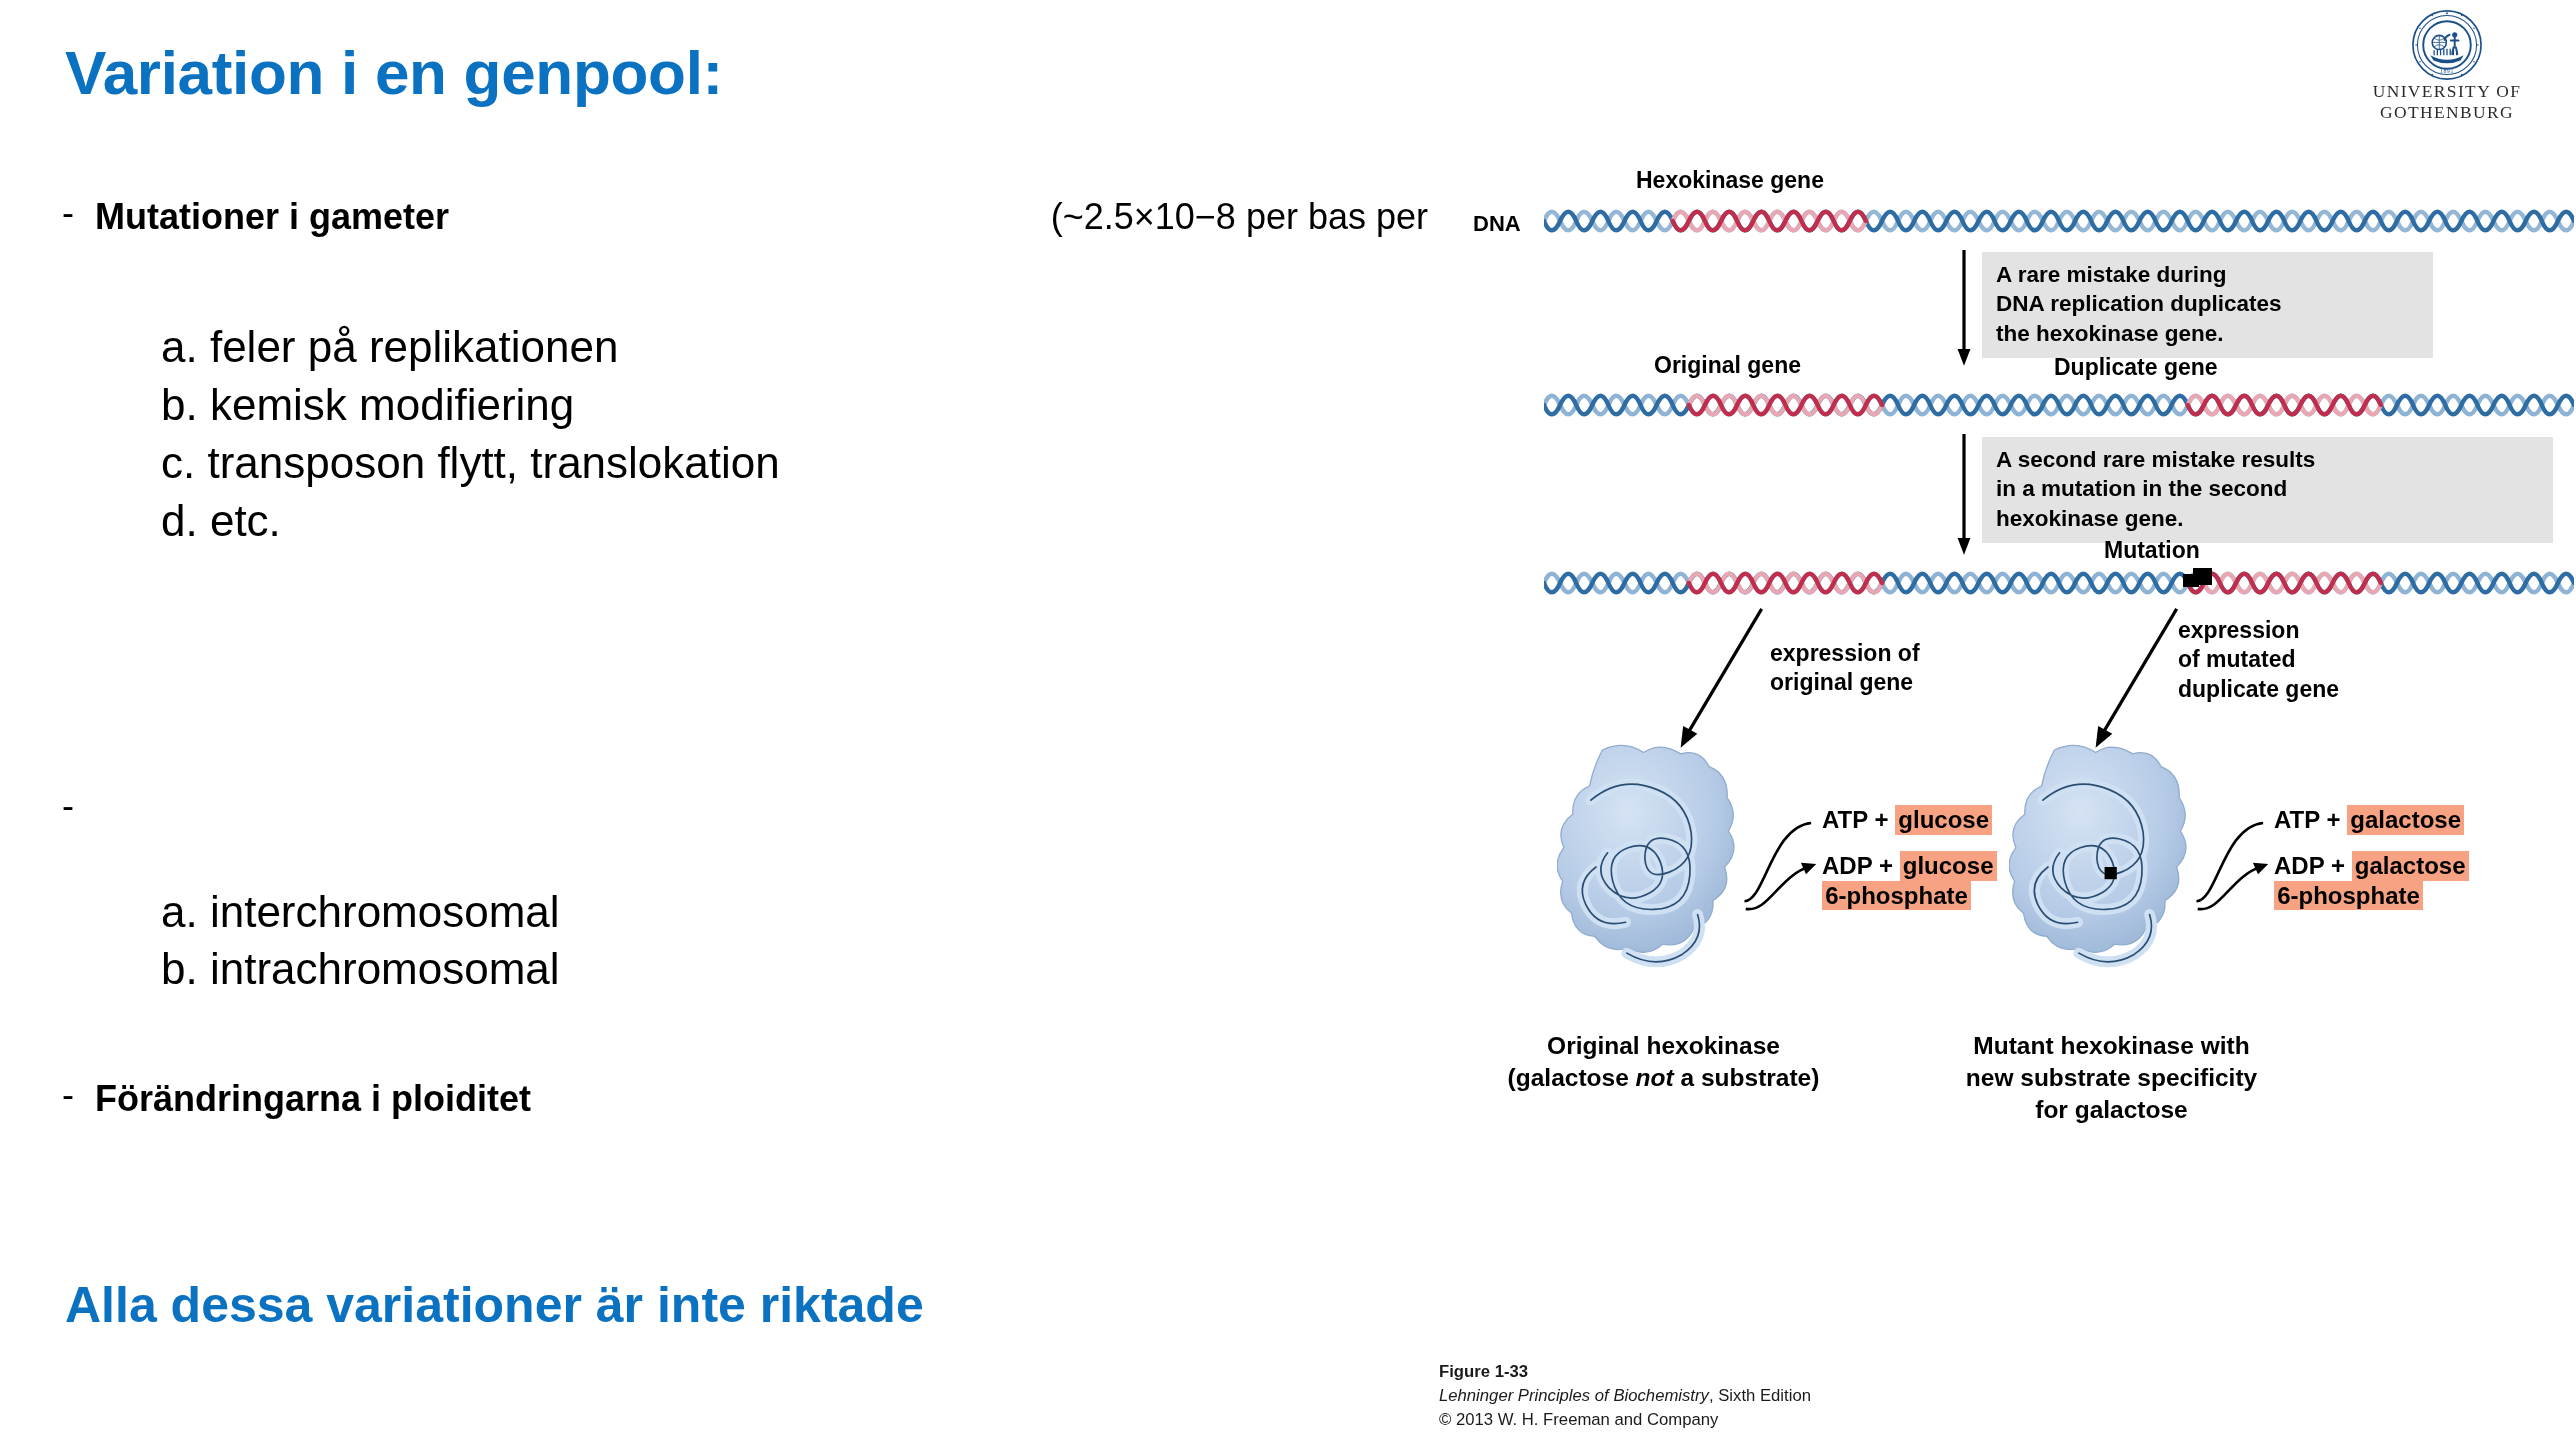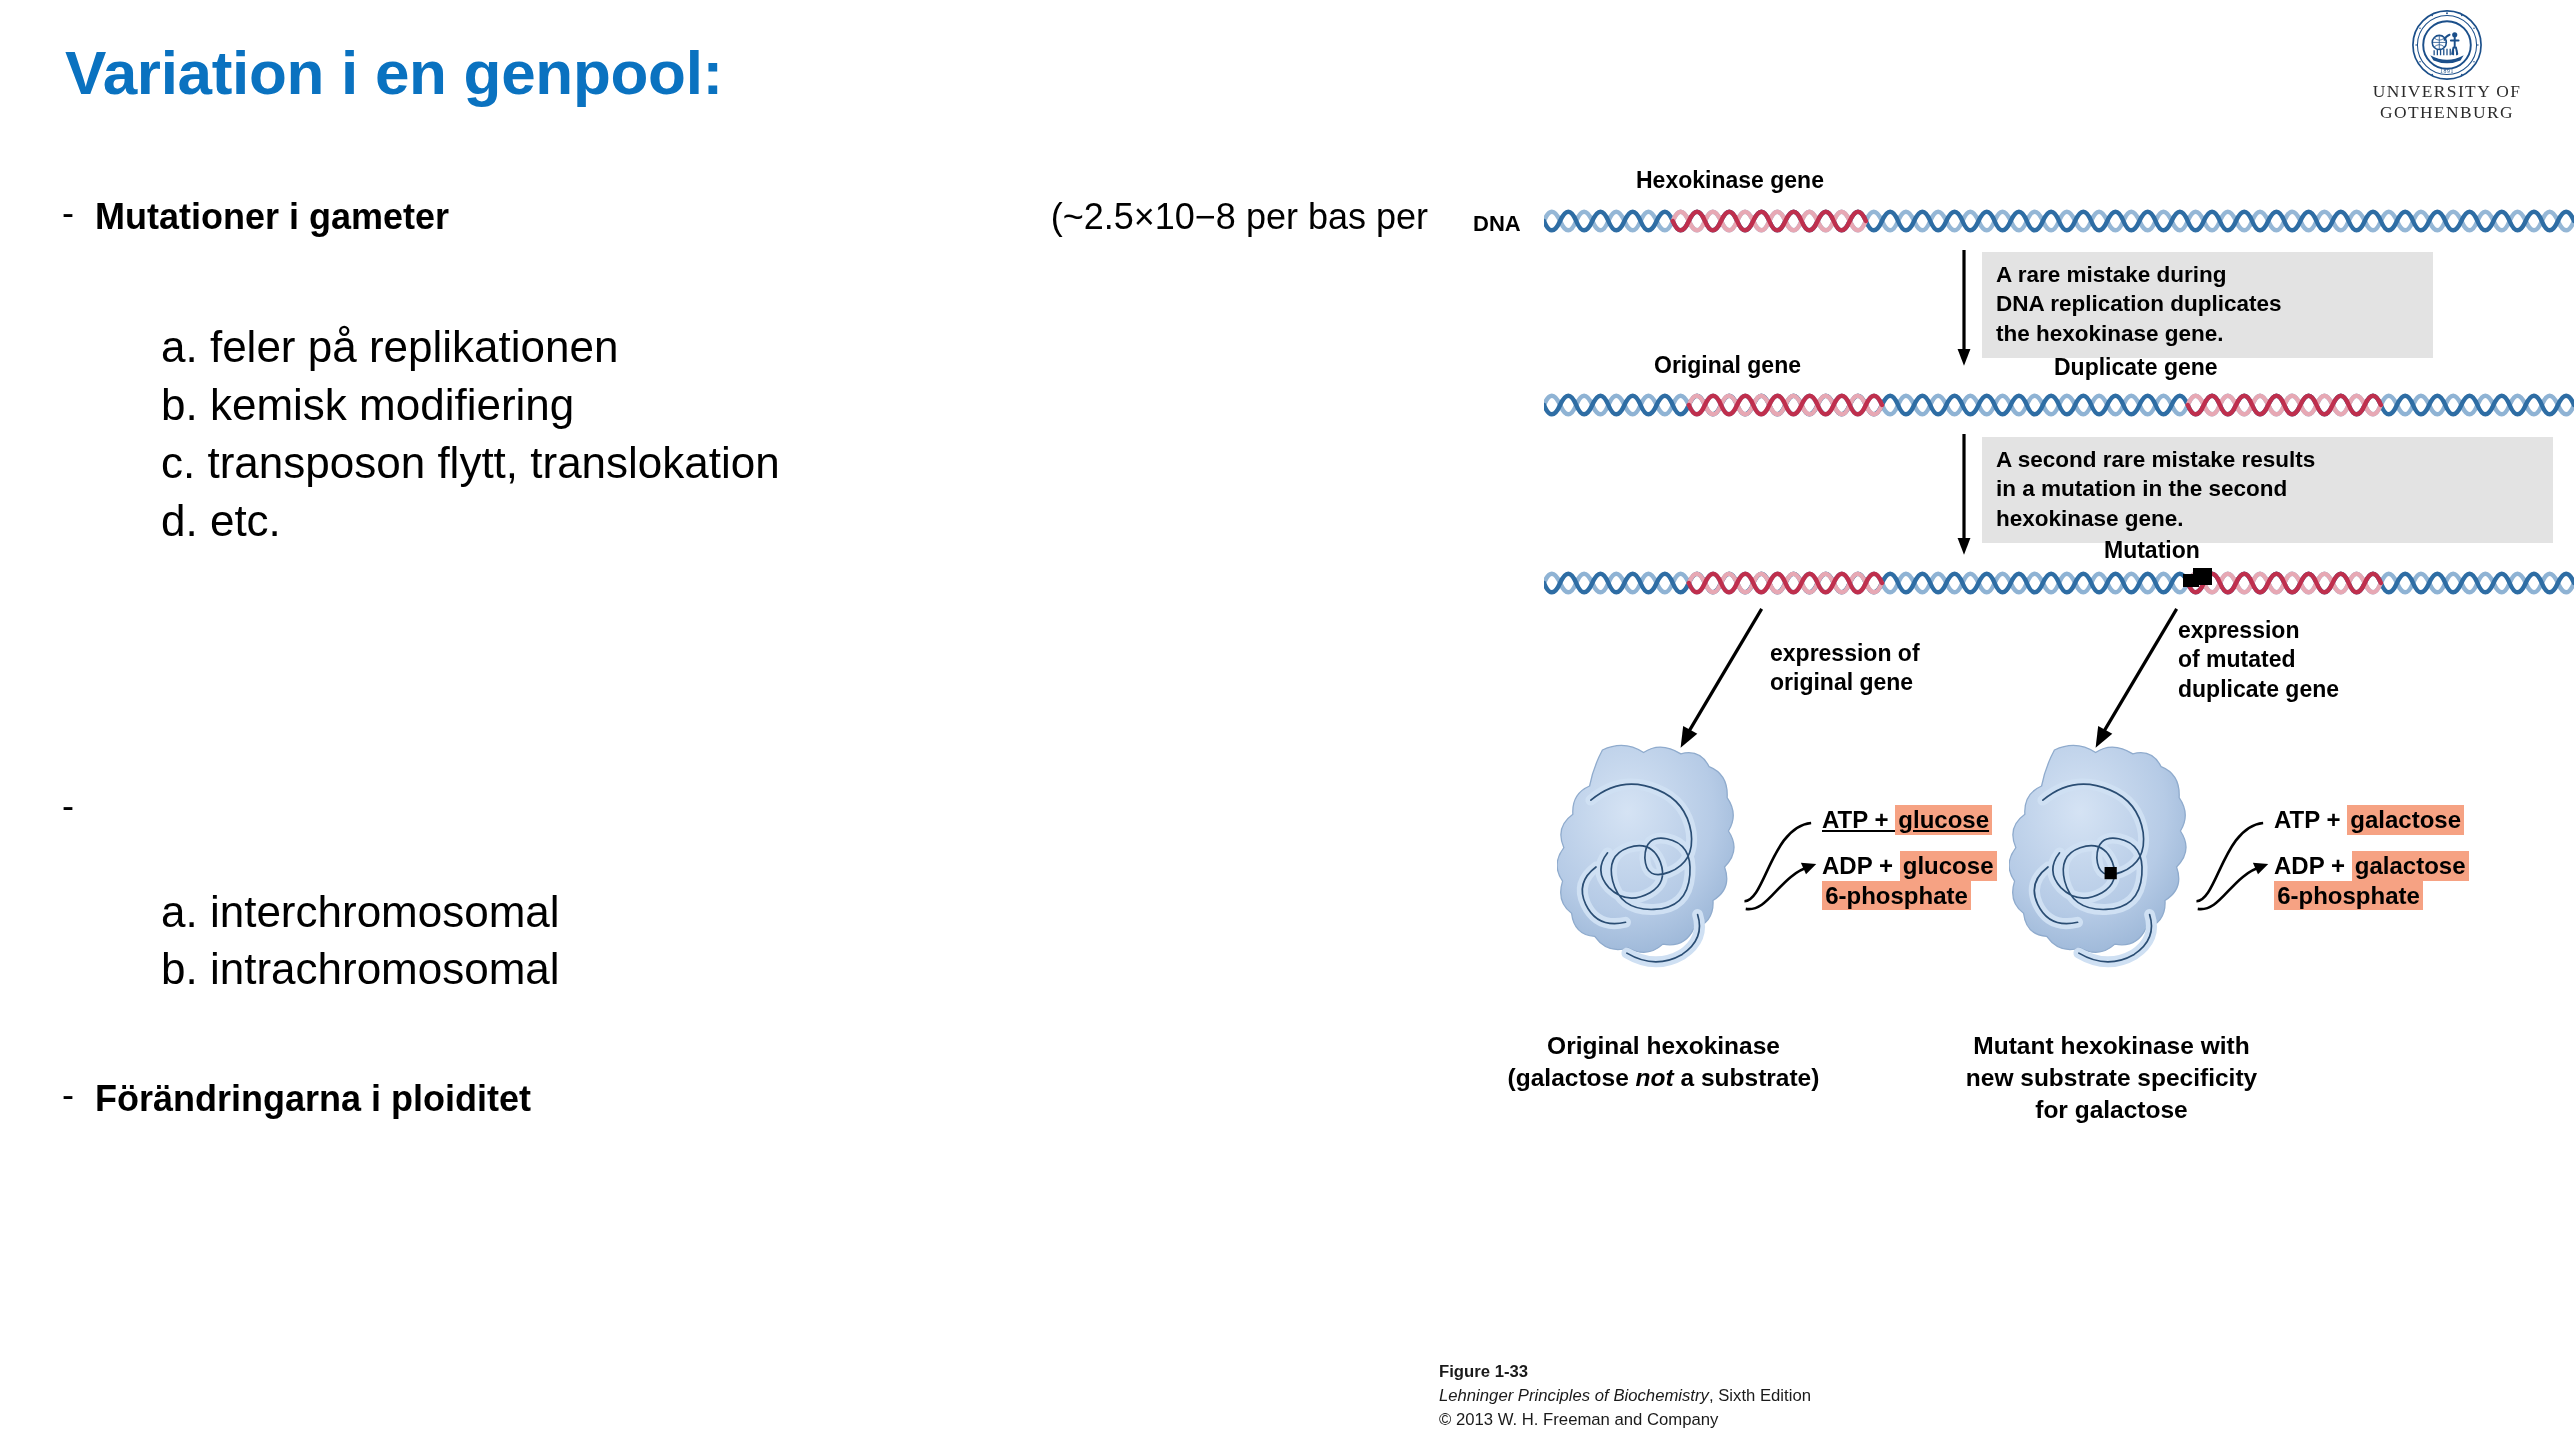--- a/index.html
+++ b/index.html
@@ -181,20 +181,21 @@
     <div class="dash">-</div>
   </div>
   <div class="sub-item" style="left:149px; top:886px;">a. interchromosomal</div>
   <div class="sub-item" style="left:149px; top:943px;">b. intrachromosomal</div>
 
   <div class="bullet-row" id="b3">
     <div class="dash">-</div>
     <div class="bullet-body bullet-strong">Förändringarna i ploiditet</div>
   </div>
 
+  <div id="closing">Alla dessa variationer är inte riktade</div>
 </div>
 
 <div id="logo">
   <svg id="logo-seal" width="72" height="72" viewBox="0 0 112 112">
     <circle cx="56" cy="56" r="53" fill="none" stroke="#1b4f8a" stroke-width="2.6"></circle>
     <circle cx="56" cy="56" r="46" fill="none" stroke="#1b4f8a" stroke-width="1.6"></circle>
     <circle cx="56" cy="56" r="37" fill="none" stroke="#1b4f8a" stroke-width="3"></circle>
 
     <g fill="#1b4f8a">
       <circle cx="56" cy="6.5" r="1.5"></circle>
@@ -370,21 +371,21 @@
     </g>
     <rect x="148" y="196" width="19" height="19" fill="#000"></rect>
   </svg>
 
   <svg class="arrow-v" style="left:303px; top:644px;" width="84" height="109" viewBox="0 0 130 170">
     <path d="M8 150 C 40 150, 50 34, 112 28" stroke="#000" stroke-width="4" fill="none"></path>
     <path d="M10 162 C 46 168, 62 110, 110 96" stroke="#000" stroke-width="4" fill="none"></path>
     <polygon points="120,92 96,90 104,108" fill="#000"></polygon>
   </svg>
 
-  <div class="rxn" style="left:386px; top:644px;text-decoration:underline;">
+  <div class="rxn" style="left:386px; top:644px;">
     <span>ATP + </span><span class="hl">glucose</span>
   </div>
   <div class="rxn" style="left:386px; top:690px;">
     <div><span>ADP + </span><span class="hl">glucose</span></div>
     <div><span class="hl">6-phosphate</span></div>
   </div>
 
   <svg class="arrow-v" style="left:755px; top:644px;" width="84" height="109" viewBox="0 0 130 170">
     <path d="M8 150 C 40 150, 50 34, 112 28" stroke="#000" stroke-width="4" fill="none"></path>
     <path d="M10 162 C 46 168, 62 110, 110 96" stroke="#000" stroke-width="4" fill="none"></path>

